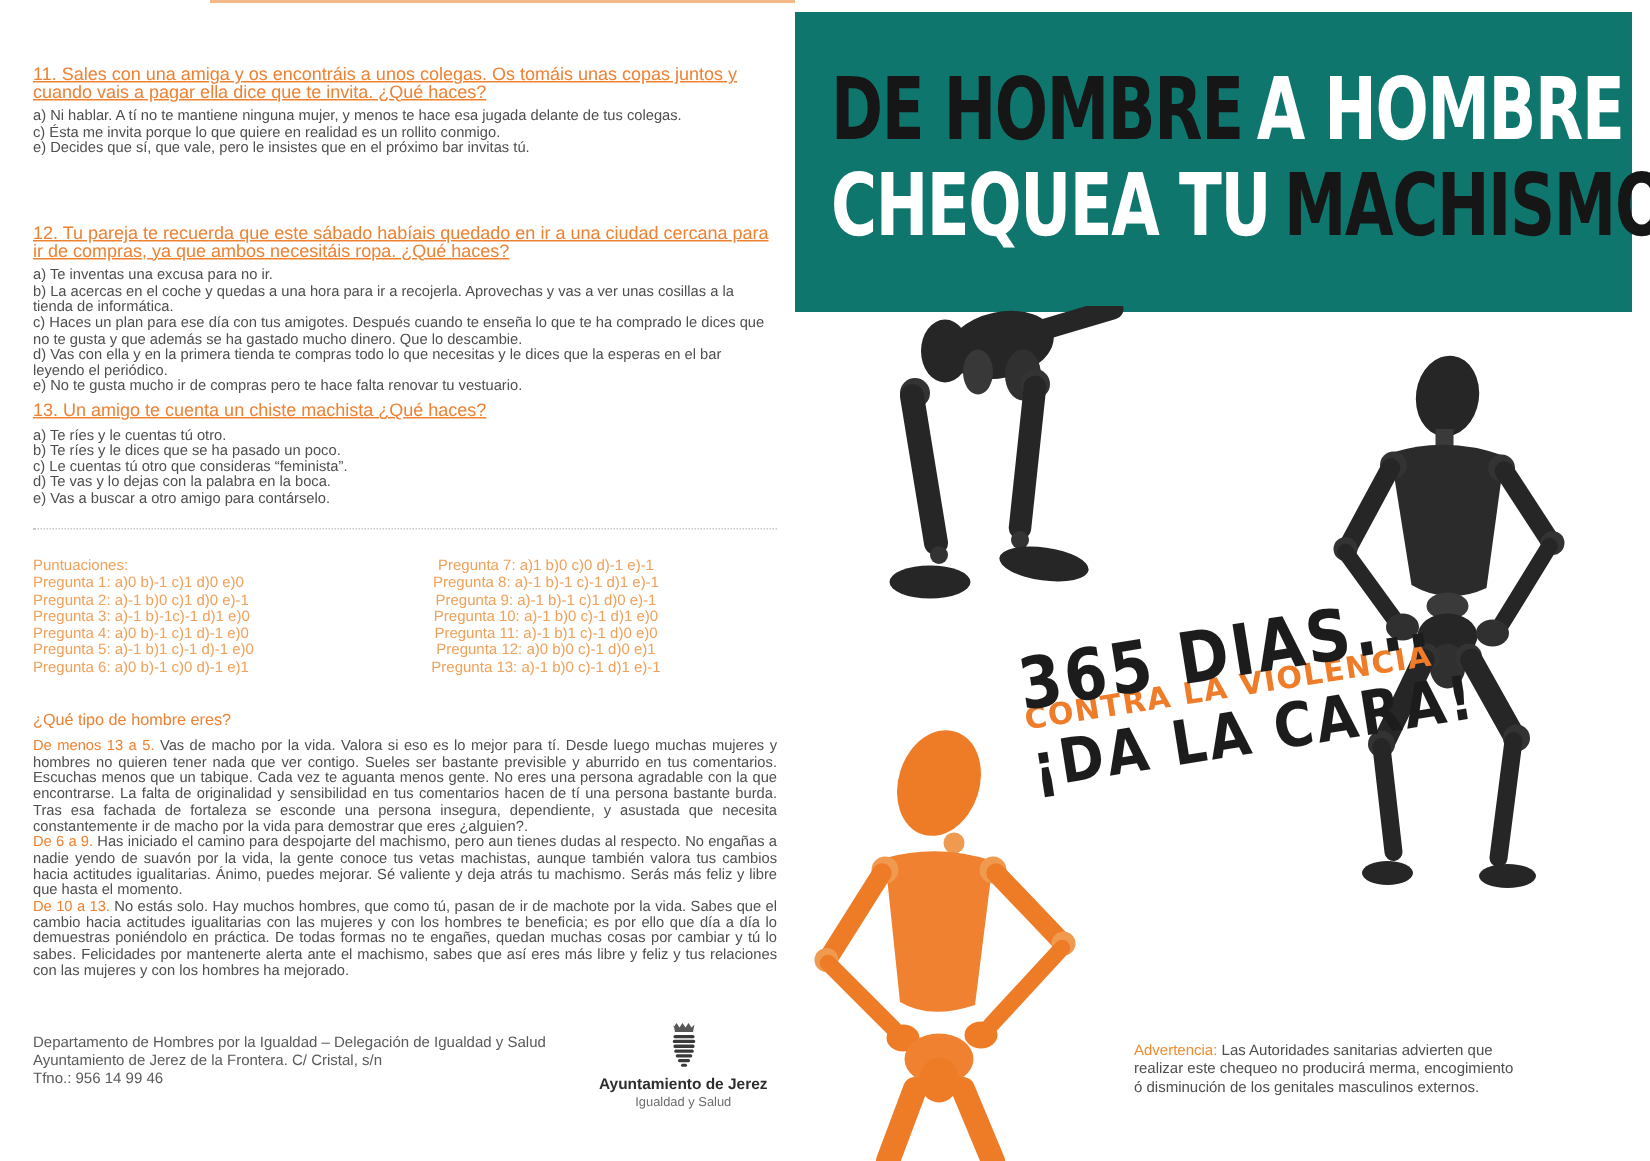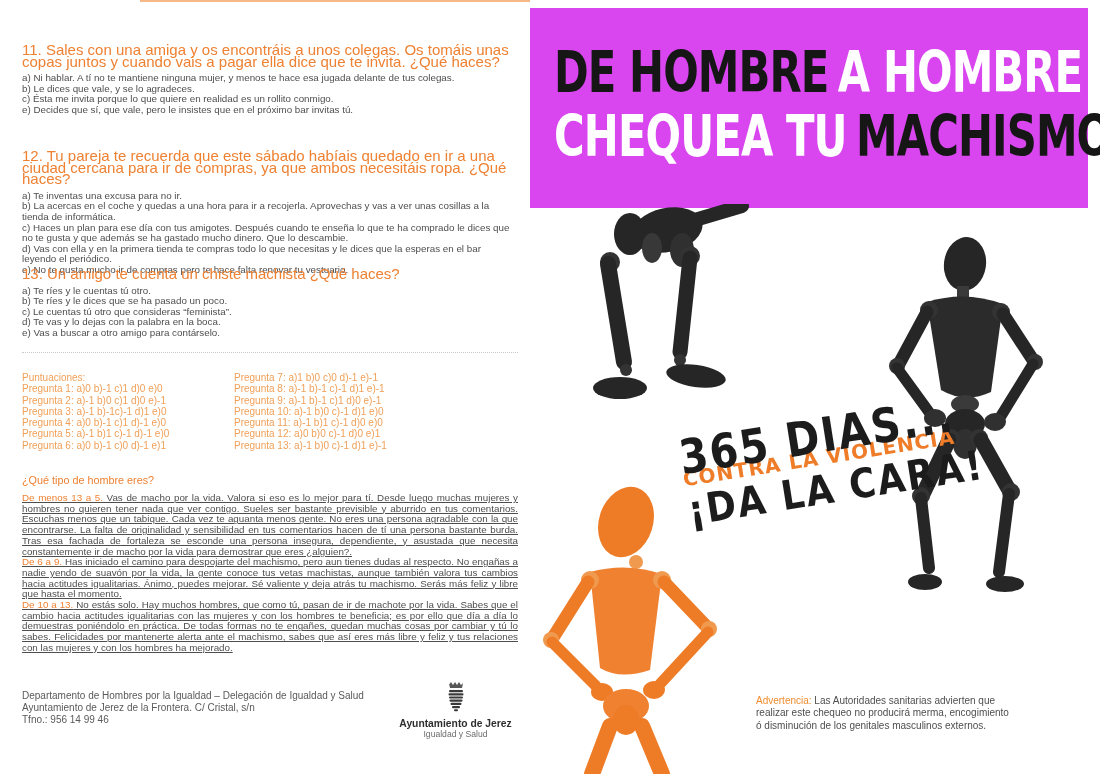--- a/index.html
+++ b/index.html
@@ -6,43 +6,43 @@
   body{
     width:1100px;height:774px;overflow:hidden;background:#ffffff;
     font-family:"Liberation Sans",sans-serif;position:relative;
   }
   .sheet{position:absolute;inset:0;background:#ffffff;}
 
   
   .left-page{position:absolute;left:0;top:0;width:530px;height:774px;background:#fff;}
   .top-sliver{position:absolute;left:140px;top:0;width:398px;height:2px;background:#ef9a57;opacity:.7;}
   .q{position:absolute;left:22px;width:492px;}
-  .q-title{font-size:15px;line-height:11.6px;color:#ee8132;margin:0 0 6px 0;}
+  .q-title{font-size:12px;line-height:11.6px;color:#ee8132;margin:0 0 6px 0;text-decoration:underline;}
   .answers div{font-size:9.8px;line-height:10.6px;color:#4e4e4e;}
   .dotted-divider{position:absolute;left:22px;top:352px;width:496px;border-top:1px dotted #c9c9c9;}
   .scoring{position:absolute;left:22px;top:372px;width:500px;display:flex;}
   .scoring .col{width:212px;}
-  .scoring .col2{width:260px;}
+  .scoring .col2{width:260px;text-align:center;}
   .score-line,.score-title{font-size:10px;line-height:11.3px;color:#f0a058;}
   .result{position:absolute;left:22px;top:474px;width:496px;}
   .result-title{font-size:10.8px;line-height:12px;color:#ee8132;margin:0 0 7px 0;}
-  .rp{font-size:9.8px;line-height:10.7px;color:#4e4e4e;text-align:justify;text-decoration:underline;}
+  .rp{font-size:9.8px;line-height:10.7px;color:#4e4e4e;text-align:justify;}
   .rp .lead{color:#ee8132;}
   .contact-note{position:absolute;left:22px;top:666px;width:500px;
     font-size:10.2px;font-style:italic;color:#ef8c30;}
   .footer{position:absolute;left:22px;top:690px;width:360px;}
   .footer div{font-size:10px;line-height:12px;color:#5a5a5a;}
   .logo{position:absolute;left:398px;top:682px;width:115px;text-align:center;}
   .logo-emblem{display:block;margin:0 auto 2px auto;}
   .logo-title{font-size:10.3px;font-weight:bold;color:#2e2e2e;line-height:11px;}
   .logo-subtitle{font-size:8.6px;color:#6c6c6c;line-height:10px;}
 
   
   .right-page{position:absolute;left:530px;top:0;width:570px;height:774px;background:#fff;overflow:hidden;}
-  .banner{position:absolute;left:-2px;top:8px;width:560px;height:200px;background:#d946ef;}
+  .banner{position:absolute;left:-2px;top:8px;width:560px;height:200px;background:#0f766e;}
   .banner-line{position:absolute;left:26px;white-space:nowrap;
     font-family:"DejaVu Sans",sans-serif;font-weight:bold;font-size:45px;
     transform:scale(.93,1.28);transform-origin:0 50%;letter-spacing:-1px;}
   .banner-line .seg-dark{color:#161616;}
   .banner-line .seg-light{color:#ffffff;margin-left:10px;}
   .banner-line2 .seg-dark{margin-left:10px;}
   .fig{position:absolute;}
   .campaign{position:absolute;left:146px;top:434px;width:330px;transform:rotate(-9deg);transform-origin:0 0;}
   .campaign div{font-family:"DejaVu Sans",sans-serif;font-weight:bold;white-space:nowrap;}
   .camp1{font-size:43px;line-height:44px;color:#1c1c1c;letter-spacing:2px;transform:scale(.95,1.1);transform-origin:0 0;}
@@ -56,21 +56,20 @@
 
 <div class="sheet">
 
   <div class="left-page">
     <div class="top-sliver"></div>
 
     <div class="q" style="top:44px">
       <div class="q-title">11. Sales con una amiga y os encontráis a unos colegas. Os tomáis unas copas juntos y cuando vais a pagar ella dice que te invita. ¿Qué haces?</div>
       <div class="answers">
         <div>a) Ni hablar. A tí no te mantiene ninguna mujer, y menos te hace esa jugada delante de tus colegas.</div>
-        <div>b) Le dices que vale, y se lo agradeces.</div>
         <div>c) Ésta me invita porque lo que quiere en realidad es un rollito conmigo.</div>
         <div>e) Decides que sí, que vale, pero le insistes que en el próximo bar invitas tú.</div>
       </div>
     </div>
 
     <div class="q" style="top:150px">
       <div class="q-title">12. Tu pareja te recuerda que este sábado habíais quedado en ir a una ciudad cercana para ir de compras, ya que ambos necesitáis ropa. ¿Qué haces?</div>
       <div class="answers">
         <div>a) Te inventas una excusa para no ir.</div>
         <div>b) La acercas en el coche y quedas a una hora para ir a recojerla. Aprovechas y vas a ver unas cosillas a la tienda de informática.</div>

